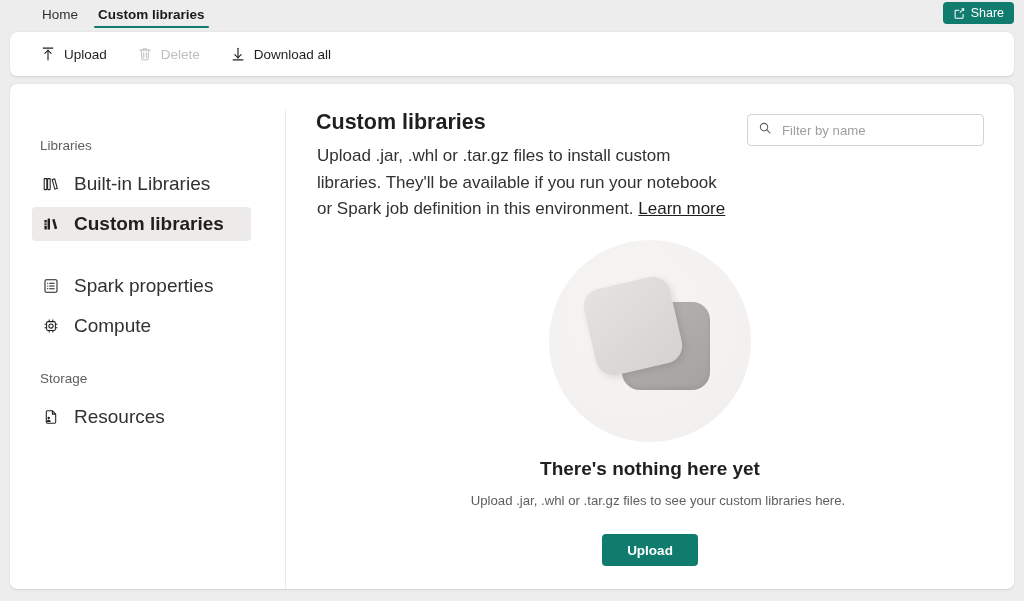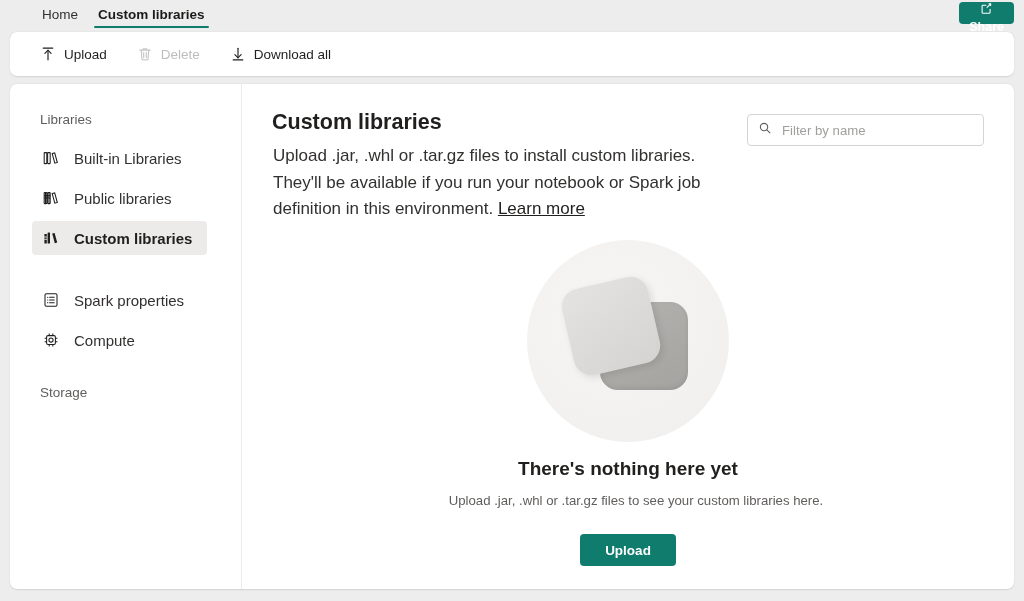--- a/index.html
+++ b/index.html
@@ -51,23 +51,22 @@
     display: flex;
     align-items: center;
     gap: 5px;
     background: #107c6e;
     color: #ffffff;
     border: none;
     border-radius: 4px;
     padding: 0 10px;
     font-size: 12.5px;
     font-family: "Liberation Sans", sans-serif;
-    font-weight: 700;
+    font-weight: 400;
     cursor: pointer;
-    flex-direction: column;
   }
   .share-btn svg { display:block; }
 
   
   .cmdbar {
     margin: 4px 10px 0 10px;
     height: 44px;
     background: #ffffff;
     border-radius: 7px;
     display: flex;
@@ -99,41 +98,42 @@
     height: 505px;
     background: #ffffff;
     border-radius: 7px;
     display: flex;
     box-shadow: 0 0.6px 1.8px rgba(0,0,0,0.10), 0 0.15px 0.5px rgba(0,0,0,0.07);
     overflow: hidden;
   }
 
   
   .sidebar {
-    width: 232px;
+    width: 276px;
     flex: none;
     border-right: 1px solid #edebe9;
     padding: 28px 16px 0 0;
+    margin-top: 26px;
   }
   .nav-group-title {
     font-size: 13.5px;
     color: #605e5c;
     padding: 0 0 0 30px;
     margin-bottom: 14px;
   }
   .nav-group { margin-bottom: 28px; }
   .nav-item {
     display: flex;
     align-items: center;
     gap: 14px;
     height: 34px;
     margin: 0 18px 6px 22px;
     padding-left: 10px;
     border-radius: 4px;
-    font-size: 15px;
+    font-size: 19px;
     color: #323130;
     cursor: pointer;
   }
   .nav-item.selected { background: #edebe9; font-weight: 700; color: #201f1e; }
   .nav-item .ico { width: 18px; height: 18px; flex: none; display:block; }
 
   
   .main {
     flex: 1;
     padding: 26px 30px 0 30px;
@@ -318,31 +318,20 @@
         <span class="ico">
           <svg width="18" height="18" viewBox="0 0 18 18" fill="none" stroke="#201f1e" stroke-width="1.05">
             <rect x="2.2" y="3.6" width="2.6" height="11" rx="0.5"></rect>
             <rect x="5.6" y="3.6" width="2.6" height="11" rx="0.5"></rect>
             <path d="M10.2 4.6l2.5-.7 2.6 9.6-2.5.7z"></path>
           </svg>
         </span>
         <span>Built-in Libraries</span>
       </div>
 
-      <div class="nav-item">
-        <span class="ico">
-          <svg width="18" height="18" viewBox="0 0 18 18" fill="none" stroke="#201f1e" stroke-width="1.05">
-            <rect x="2.2" y="3.6" width="2.6" height="11" rx="0.5"></rect>
-            <rect x="5.6" y="3.6" width="2.6" height="11" rx="0.5"></rect>
-            <path d="M10.2 4.6l2.5-.7 2.6 9.6-2.5.7z"></path>
-            <path d="M2.2 6.6h6M2.2 9.0h6M3.5 3.6v11M7.0 3.6v11"></path>
-          </svg>
-        </span>
-        <span>Public libraries</span>
-      </div>
 
       <div class="nav-item selected">
         <span class="ico">
           <svg width="18" height="18" viewBox="0 0 18 18" fill="none">
             <rect x="2.4" y="5.0" width="2.4" height="9.6" rx="0.5" fill="#201f1e"></rect>
             <rect x="5.6" y="3.4" width="2.4" height="11.2" rx="0.5" fill="#201f1e"></rect>
             <path d="M10.2 4.6l2.4-.7 2.6 9.7-2.4.7z" fill="#201f1e"></path>
             <path d="M2.2 8.0h2.8M2.2 10.3h2.8" stroke="#ffffff" stroke-width="0.8"></path>
           </svg>
         </span>
@@ -373,20 +362,31 @@
             <path d="M7.2 2.6v2M10.8 2.6v2M7.2 13.4v2M10.8 13.4v2M2.6 7.2h2M2.6 10.8h2M13.4 7.2h2M13.4 10.8h2"></path>
           </svg>
         </span>
         <span>Compute</span>
       </div>
     </div>
 
     <div class="nav-group">
       <div class="nav-group-title">Storage</div>
 
+      <div class="nav-item">
+        <span class="ico">
+          <svg width="18" height="18" viewBox="0 0 18 18" fill="none" stroke="#201f1e" stroke-width="1.05">
+            <path d="M10.4 2.8H5.4a1.1 1.1 0 0 0-1.1 1.1v10.2a1.1 1.1 0 0 0 1.1 1.1h7.2a1.1 1.1 0 0 0 1.1-1.1V6.1z"></path>
+            <path d="M10.4 2.8v3.3h3.3"></path>
+            <circle cx="6.7" cy="10.0" r="1.25" fill="#201f1e" stroke="none"></circle>
+            <path d="M4.7 14.0c0-1.35 0.95-2.25 2.0-2.25s2.0 0.9 2.0 2.25" fill="#201f1e" stroke="none"></path>
+          </svg>
+        </span>
+        <span>Resources</span>
+      </div>
     </div>
 
   </div>
 
   <div class="main">
 
     <div class="main-head">
       <div>
         <h1 class="page-title">Custom libraries</h1>
         <p class="desc"><span>Upload .jar, .whl or .tar.gz files to install custom libraries. They'll be available if you run your notebook or Spark job definition in this environment. </span><a href="#">Learn more</a></p>

